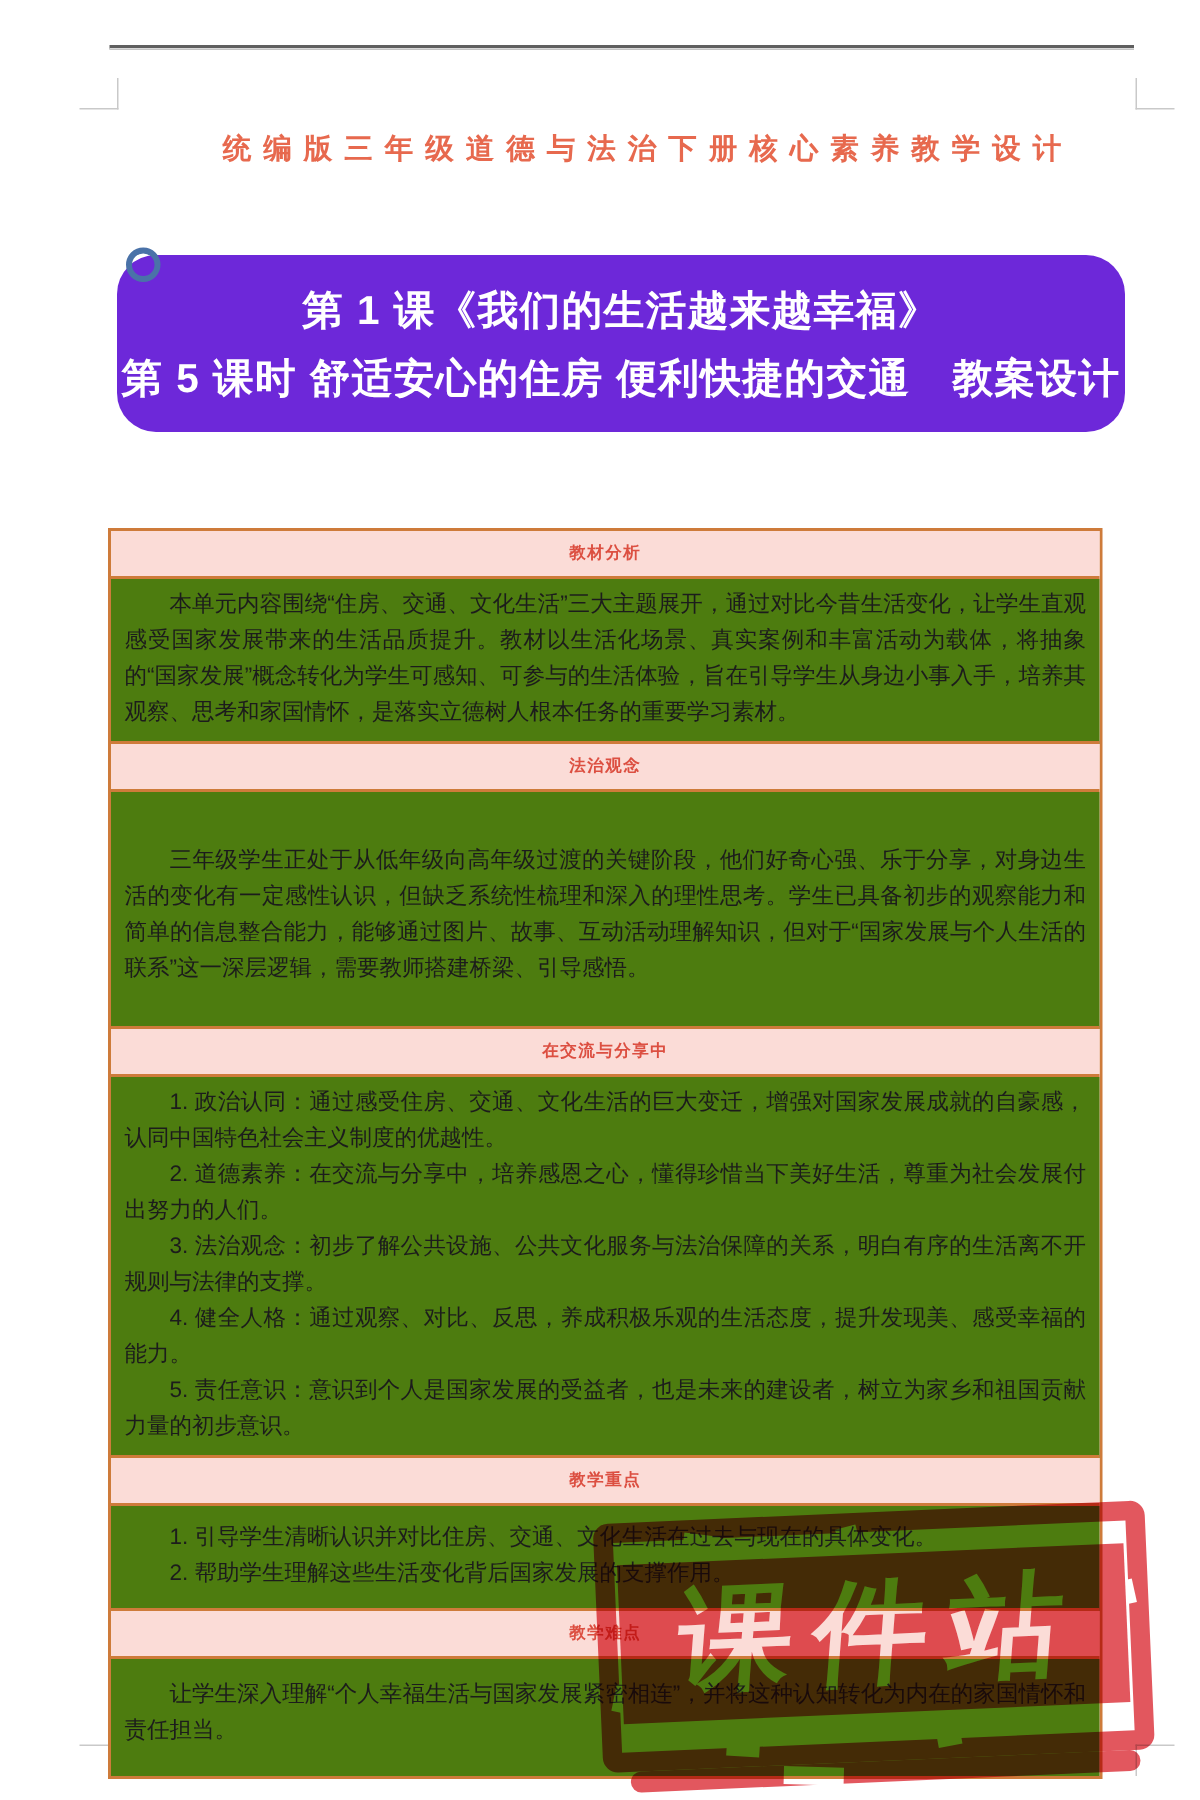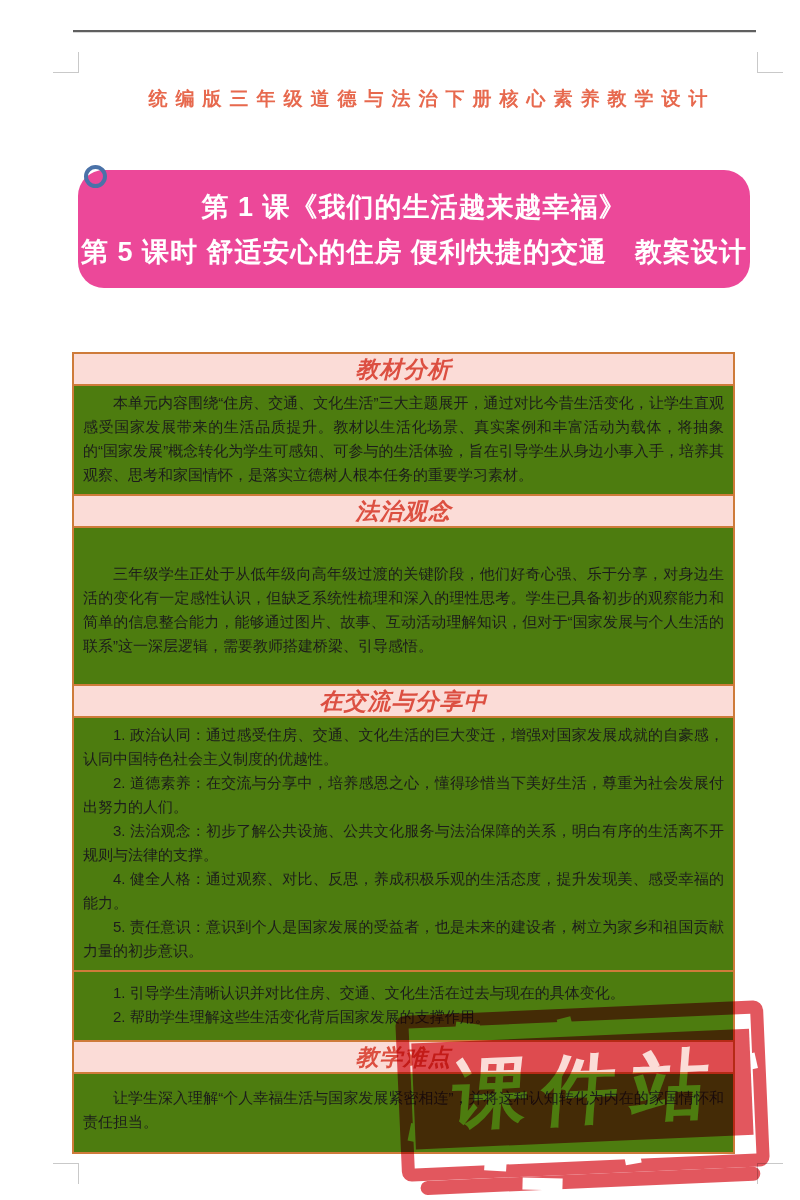--- a/index.html
+++ b/index.html
@@ -15,37 +15,37 @@
   .cm-tr{left:757px;top:52px;border-left:1px solid #c9c9c9;border-bottom:1px solid #c9c9c9;}
   .cm-bl{left:53px;top:1163px;border-right:1px solid #c9c9c9;border-top:1px solid #c9c9c9;}
   .cm-br{left:757px;top:1163px;border-left:1px solid #c9c9c9;border-top:1px solid #c9c9c9;}
   .doc-header{
     position:absolute;left:0;top:86px;width:800px;text-align:center;
     color:#e7694e;font-size:19px;font-weight:600;letter-spacing:8px;padding-left:32px;
   }
   
   .banner{
     position:absolute;left:78px;top:170px;width:672px;height:118px;
-    background:#ec4899;border-radius:26px;
+    background:#6d28d9;border-radius:26px;
     display:flex;flex-direction:column;align-items:center;justify-content:center;gap:9px;
   }
   .banner .line{color:#ffffff;font-weight:bold;font-size:27px;letter-spacing:1px;white-space:nowrap;}
   .ring{
     position:absolute;left:84px;top:165px;width:15px;height:15px;
     border:4px solid #4a72a8;border-radius:50%;background:transparent;
   }
   
   .sheet{
     position:absolute;left:72px;top:352px;width:663px;
     border:2px solid #ce7b3a;box-sizing:border-box;background:#ffffff;
   }
   .sec-head{
-    background:#fbdcd7;color:#dc4f41;font-weight:bold;font-size:23px;
+    background:#fbdcd7;color:#dc4f41;font-weight:bold;font-size:11px;
     text-align:center;height:30px;line-height:30px;
-    border-bottom:2px solid #ce7b3a;letter-spacing:1px;font-style:italic;
+    border-bottom:2px solid #ce7b3a;letter-spacing:1px;
   }
   .sec-body{
     background:#4d7c0f;color:#1c1c1c;font-size:15px;line-height:24px;
     padding:5px 9px 7px 9px;text-align:justify;box-sizing:border-box;
     border-bottom:2px solid #ce7b3a;
   }
   .sec-body:last-child{border-bottom:none;}
   .indent{text-indent:2em;margin:0;}
   .b1{min-height:96px;}
   .b2{min-height:158px;padding-top:34px;}
@@ -115,20 +115,21 @@
 
   <div class="sec-head">在交流与分享中</div>
   <div class="sec-body b3">
     <p class="indent">1. 政治认同：通过感受住房、交通、文化生活的巨大变迁，增强对国家发展成就的自豪感，认同中国特色社会主义制度的优越性。</p>
     <p class="indent">2. 道德素养：在交流与分享中，培养感恩之心，懂得珍惜当下美好生活，尊重为社会发展付出努力的人们。</p>
     <p class="indent">3. 法治观念：初步了解公共设施、公共文化服务与法治保障的关系，明白有序的生活离不开规则与法律的支撑。</p>
     <p class="indent">4. 健全人格：通过观察、对比、反思，养成积极乐观的生活态度，提升发现美、感受幸福的能力。</p>
     <p class="indent">5. 责任意识：意识到个人是国家发展的受益者，也是未来的建设者，树立为家乡和祖国贡献力量的初步意识。</p>
   </div>
 
+  <div class="sec-head">教学重点</div>
   <div class="sec-body b4">
     <p class="indent">1. 引导学生清晰认识并对比住房、交通、文化生活在过去与现在的具体变化。</p>
     <p class="indent">2. 帮助学生理解这些生活变化背后国家发展的支撑作用。</p>
   </div>
 
   <div class="sec-head">教学难点</div>
   <div class="sec-body b5">
     <p class="indent">让学生深入理解“个人幸福生活与国家发展紧密相连”，并将这种认知转化为内在的家国情怀和责任担当。</p>
   </div>
 

